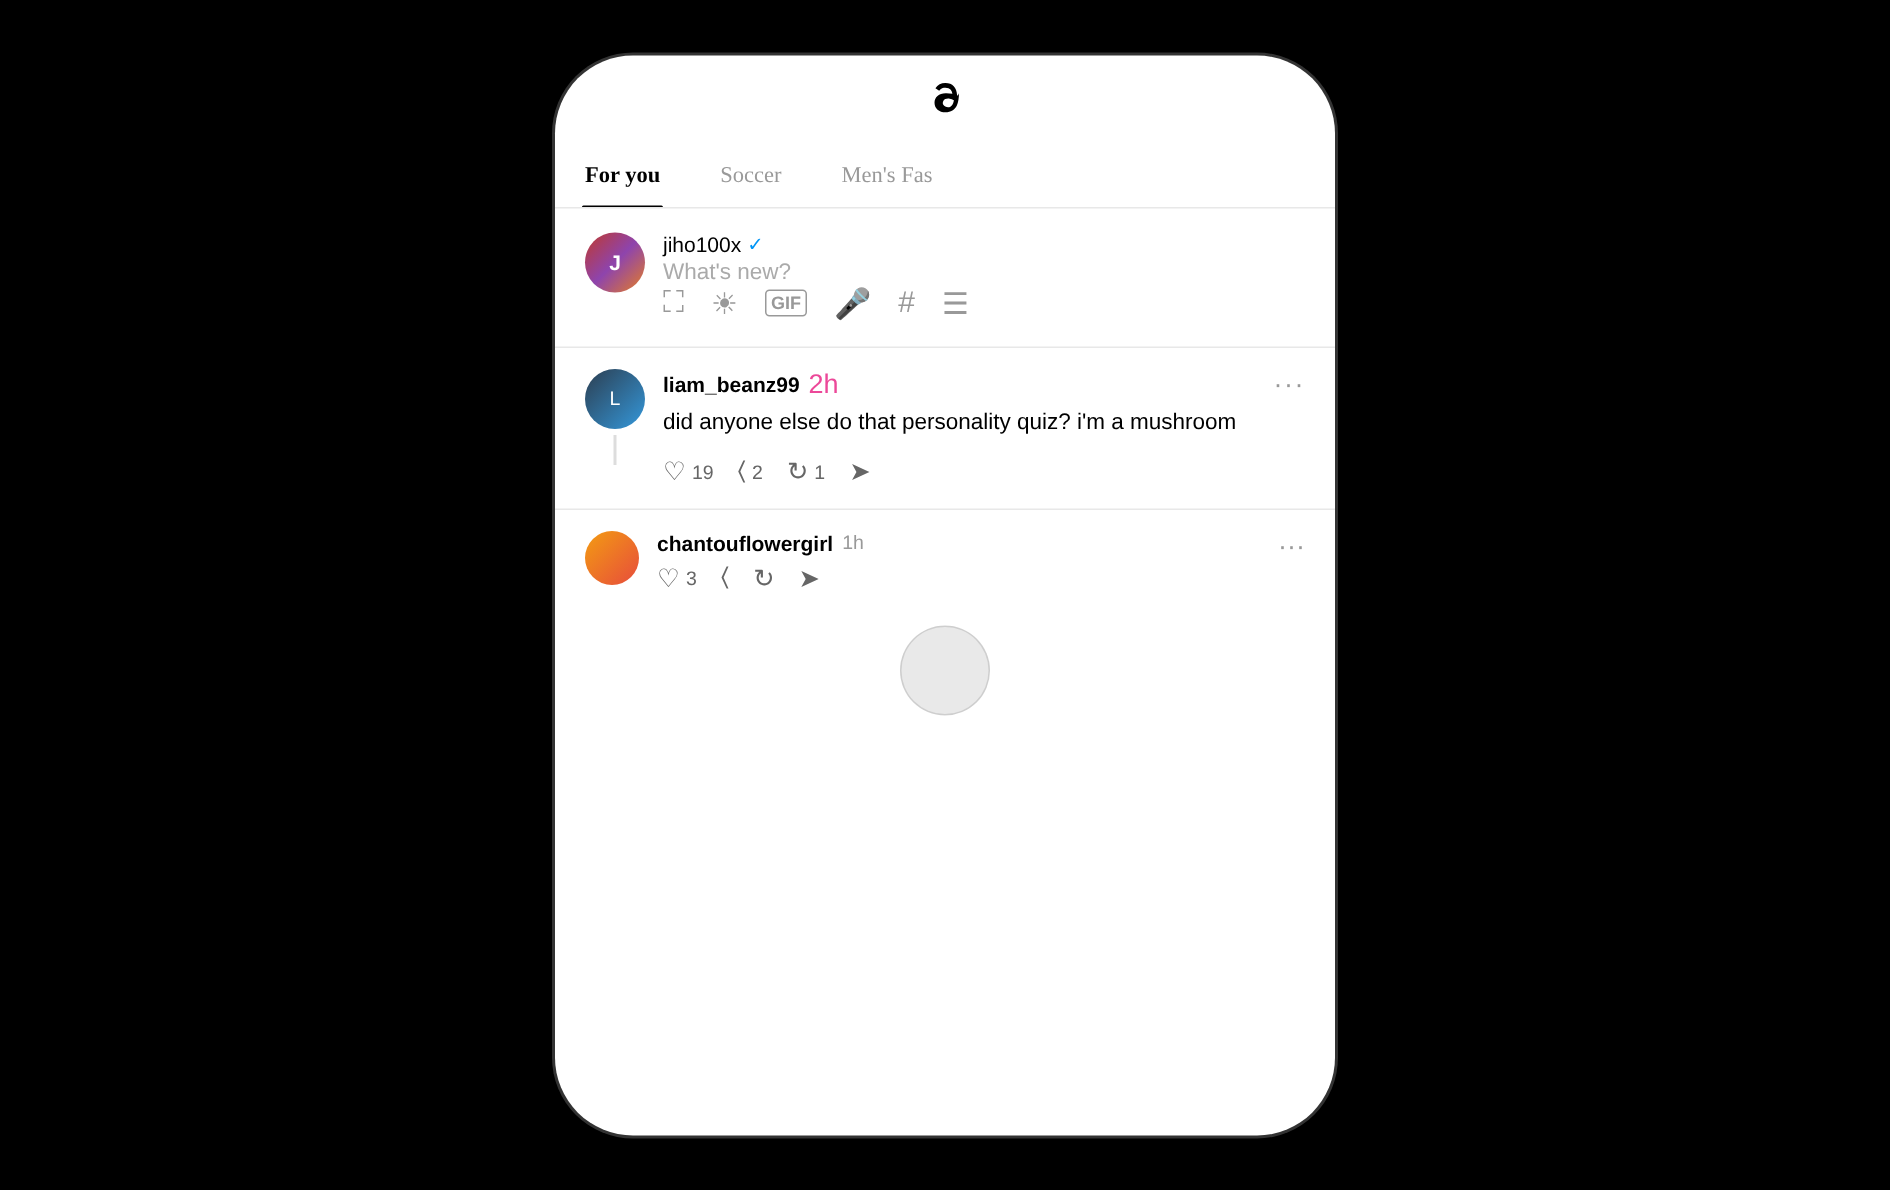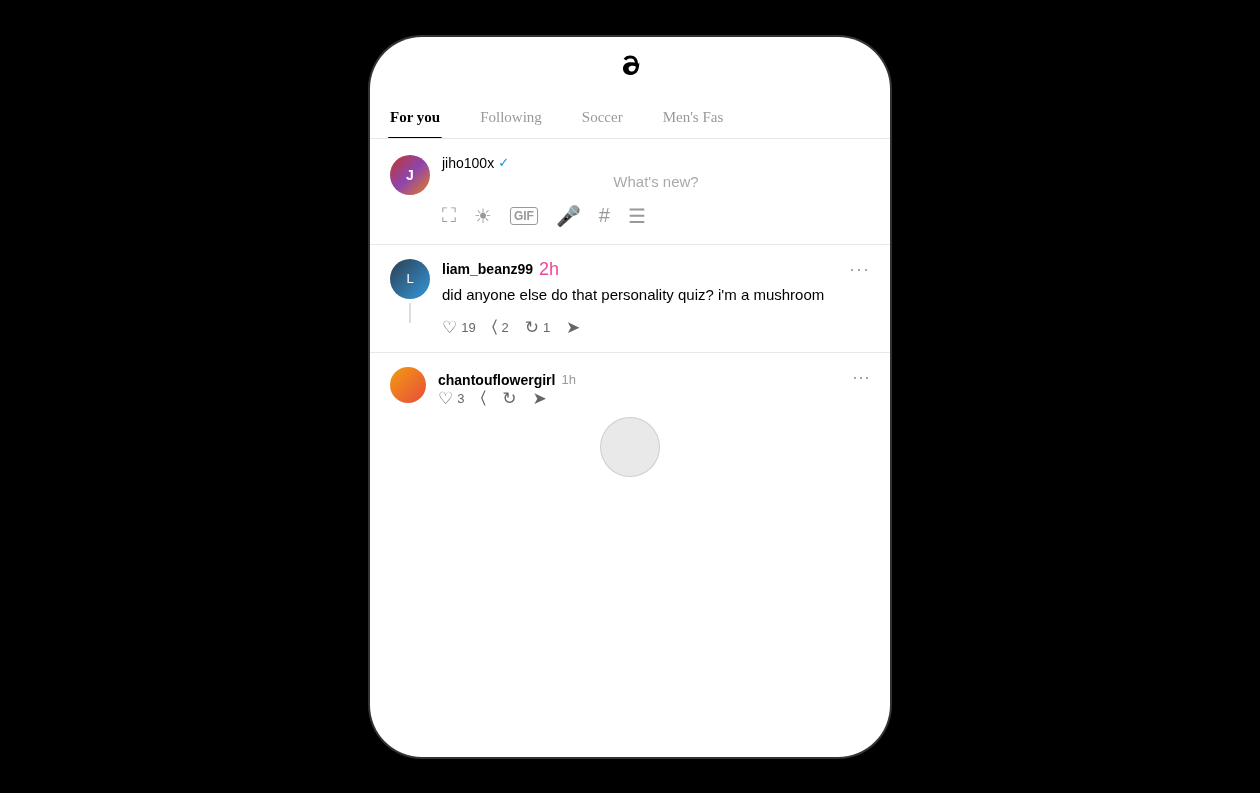--- a/index.html
+++ b/index.html
@@ -151,22 +151,20 @@
       font-size: 14px;
       color: #000;
     }
     .verified-badge {
       color: #0095f6;
       font-size: 13px;
     }
     .compose-placeholder {
       font-size: 15px;
       color: #aaa;
-      margin-bottom: 14px;
-      text-align: center;
     }
     .compose-actions {
       display: flex;
       gap: 18px;
       align-items: center;
     }
     .compose-action-icon {
       color: #999;
       font-size: 20px;
       cursor: pointer;
@@ -252,21 +250,21 @@
       height: 36px;
       border-radius: 50%;
       flex-shrink: 0;
       background: linear-gradient(135deg, #f39c12, #e74c3c);
       overflow: hidden;
     }
     .reply-content-col { flex: 1; }
     .reply-user-row {
       display: flex;
       justify-content: space-between;
-      align-items: flex-end;
+      align-items: flex-start;
       gap: 19px;
     }
     .reply-user-info {
       display: flex;
       align-items: center;
       gap: 6px;
     }
     .reply-username {
       font-weight: 700;
       font-size: 14px;
@@ -320,21 +318,20 @@
 
 
   <div class="threads-logo">
     <svg viewBox="0 0 192 192" fill="none" xmlns="http://www.w3.org/2000/svg">
       <path d="M141.537 88.988a66.667 66.667 0 0 0-2.518-1.143c-1.482-27.307-16.403-42.94-41.457-43.1h-.37c-14.996 0-27.49 6.396-35.18 18.019l13.337 9.148c5.728-8.695 14.721-10.548 21.843-10.548h.251c8.433.053 14.786 2.507 18.875 7.291 2.993 3.489 4.994 8.316 5.984 14.41a100.46 100.46 0 0 0-24.017-2.364c-24.087 0-39.578 13.526-39.578 34.079 0 20.72 16.048 34.078 38.955 34.078 18.976 0 33.716-8.73 40.426-23.97 5.042-11.463 7.562-26.244 7.449-44zm-34.66 41.893c-6.613 0-13.618-2.804-16.892-8.785-2.35-4.29-2.345-9.265.014-13.572 3.266-5.994 10.271-8.785 16.878-8.785 2.03 0 4.022.158 5.96.469a45.3 45.3 0 0 1 14.74 5.195c-2.001 15.32-10.695 25.478-20.7 25.478z" fill="#000"></path>
     </svg>
   </div>
 
   <div class="feed-tabs">
     <div class="feed-tab active">For you</div>
-    <div class="feed-tab">Following</div>
     <div class="feed-tab">Soccer</div>
     <div class="feed-tab">Men's Fas</div>
   </div>
 
   <div class="compose-section">
     <div class="avatar avatar-compose">J</div>
     <div class="compose-right">
       <div class="compose-user-row">
         <span class="compose-username">jiho100x</span>
         <span class="verified-badge">✓</span>

